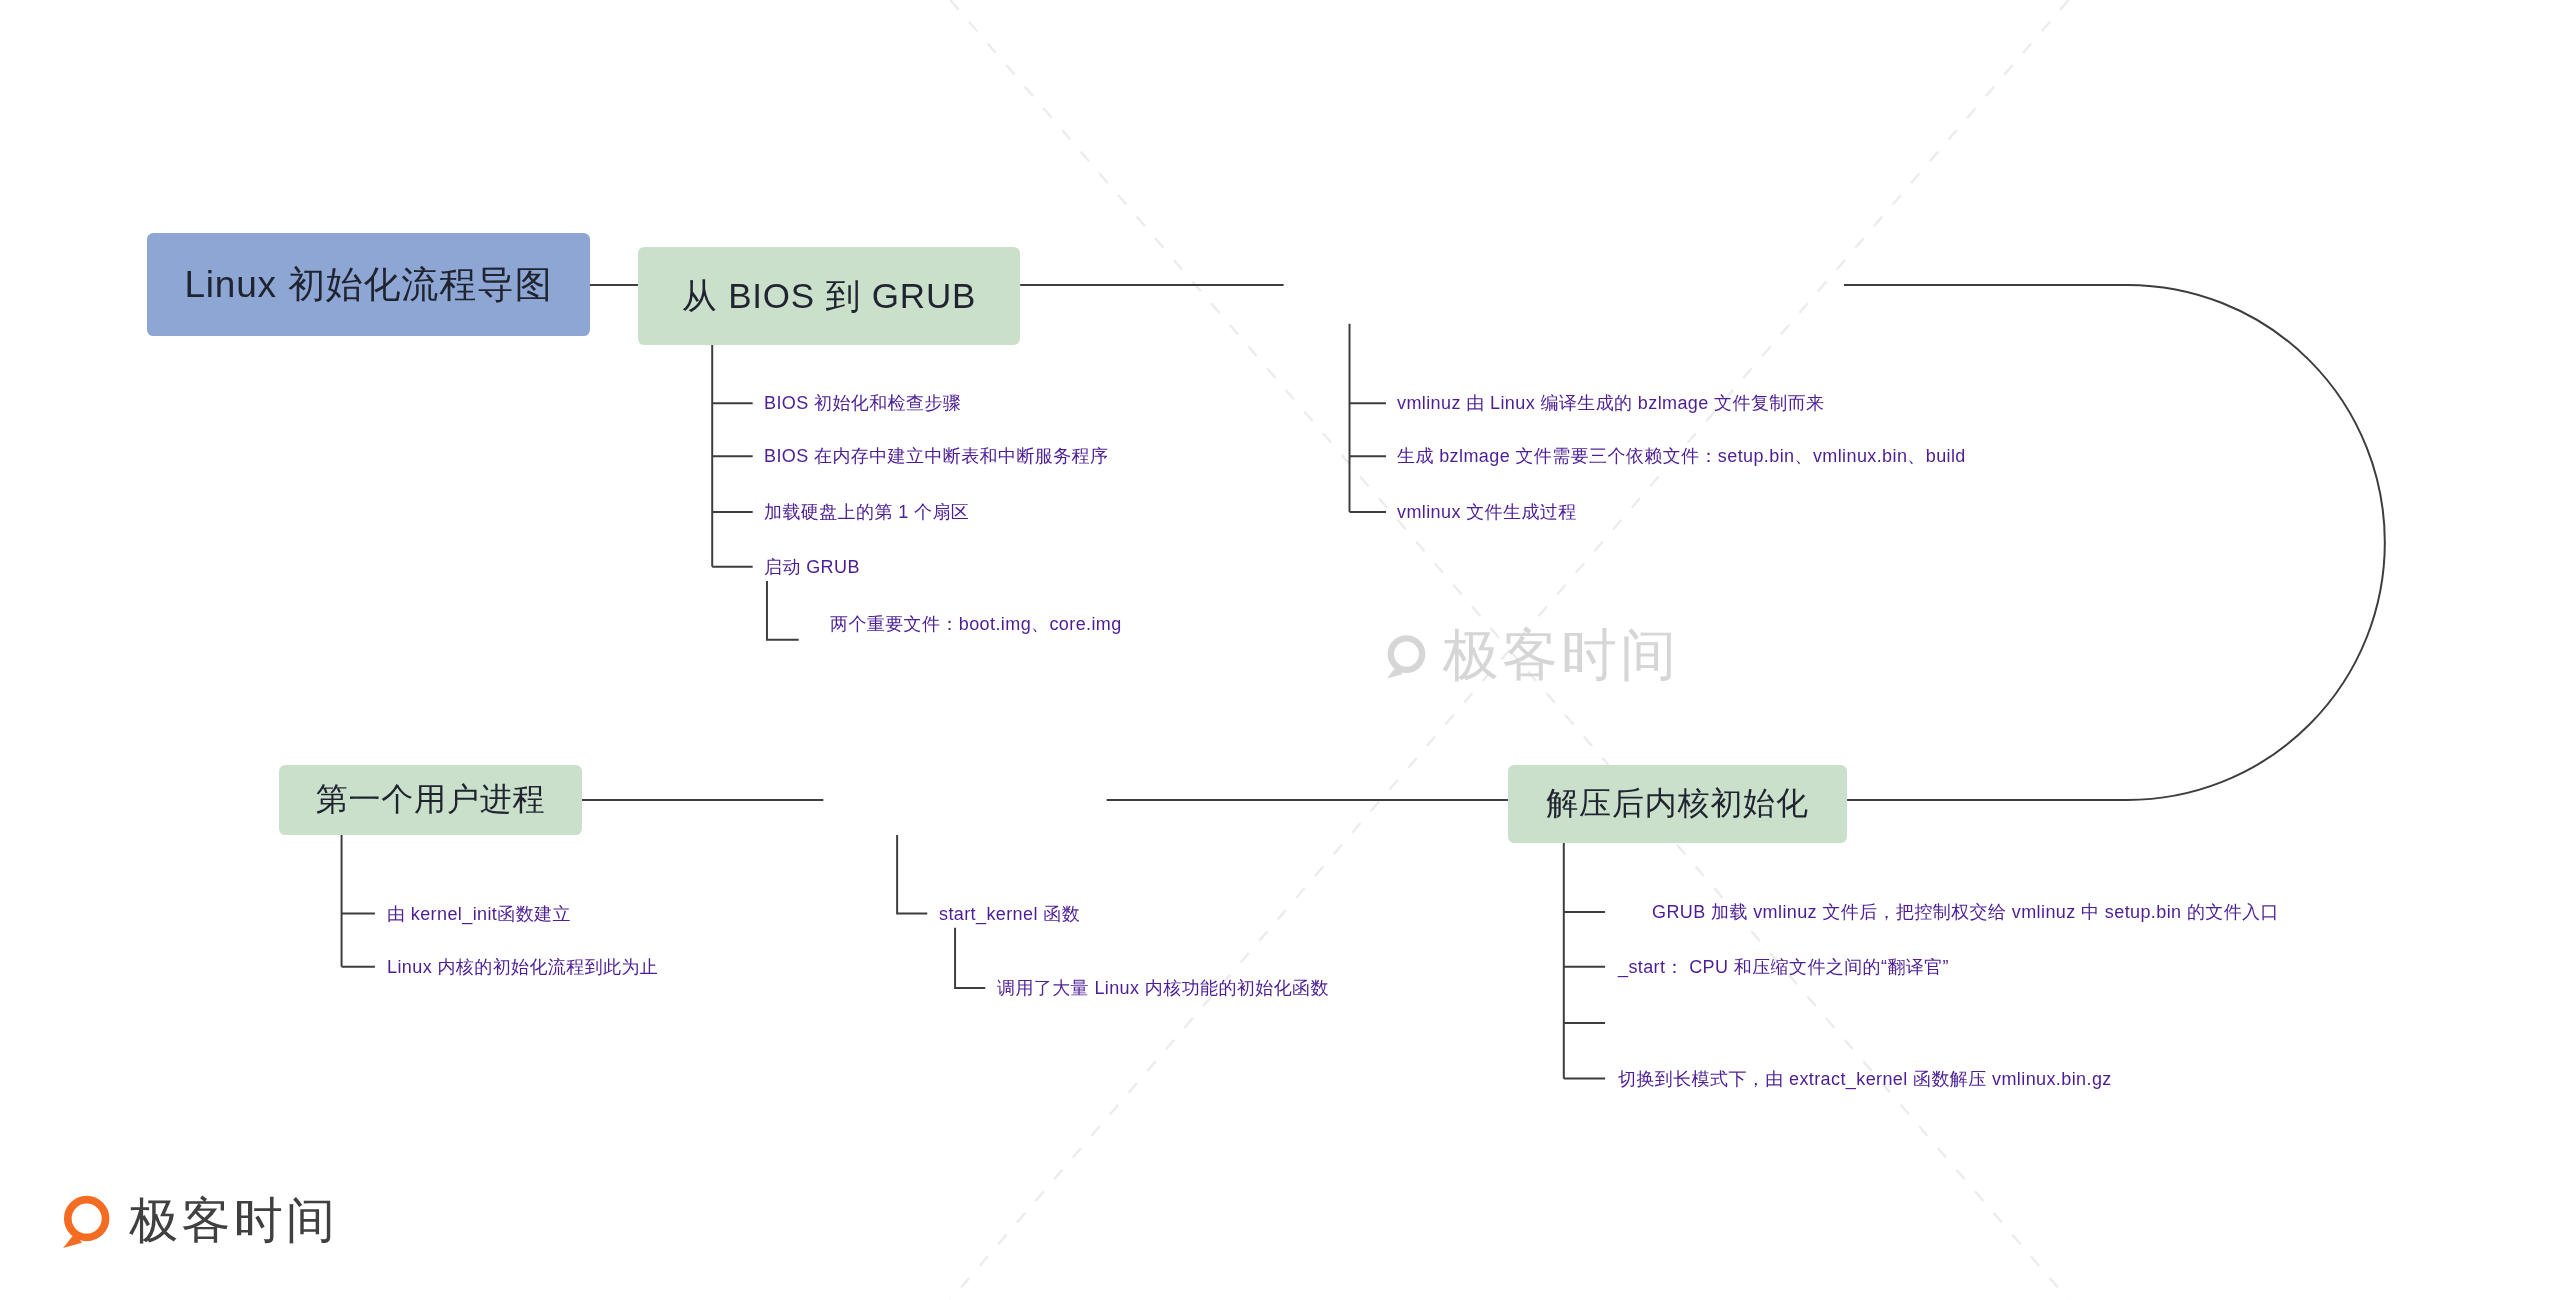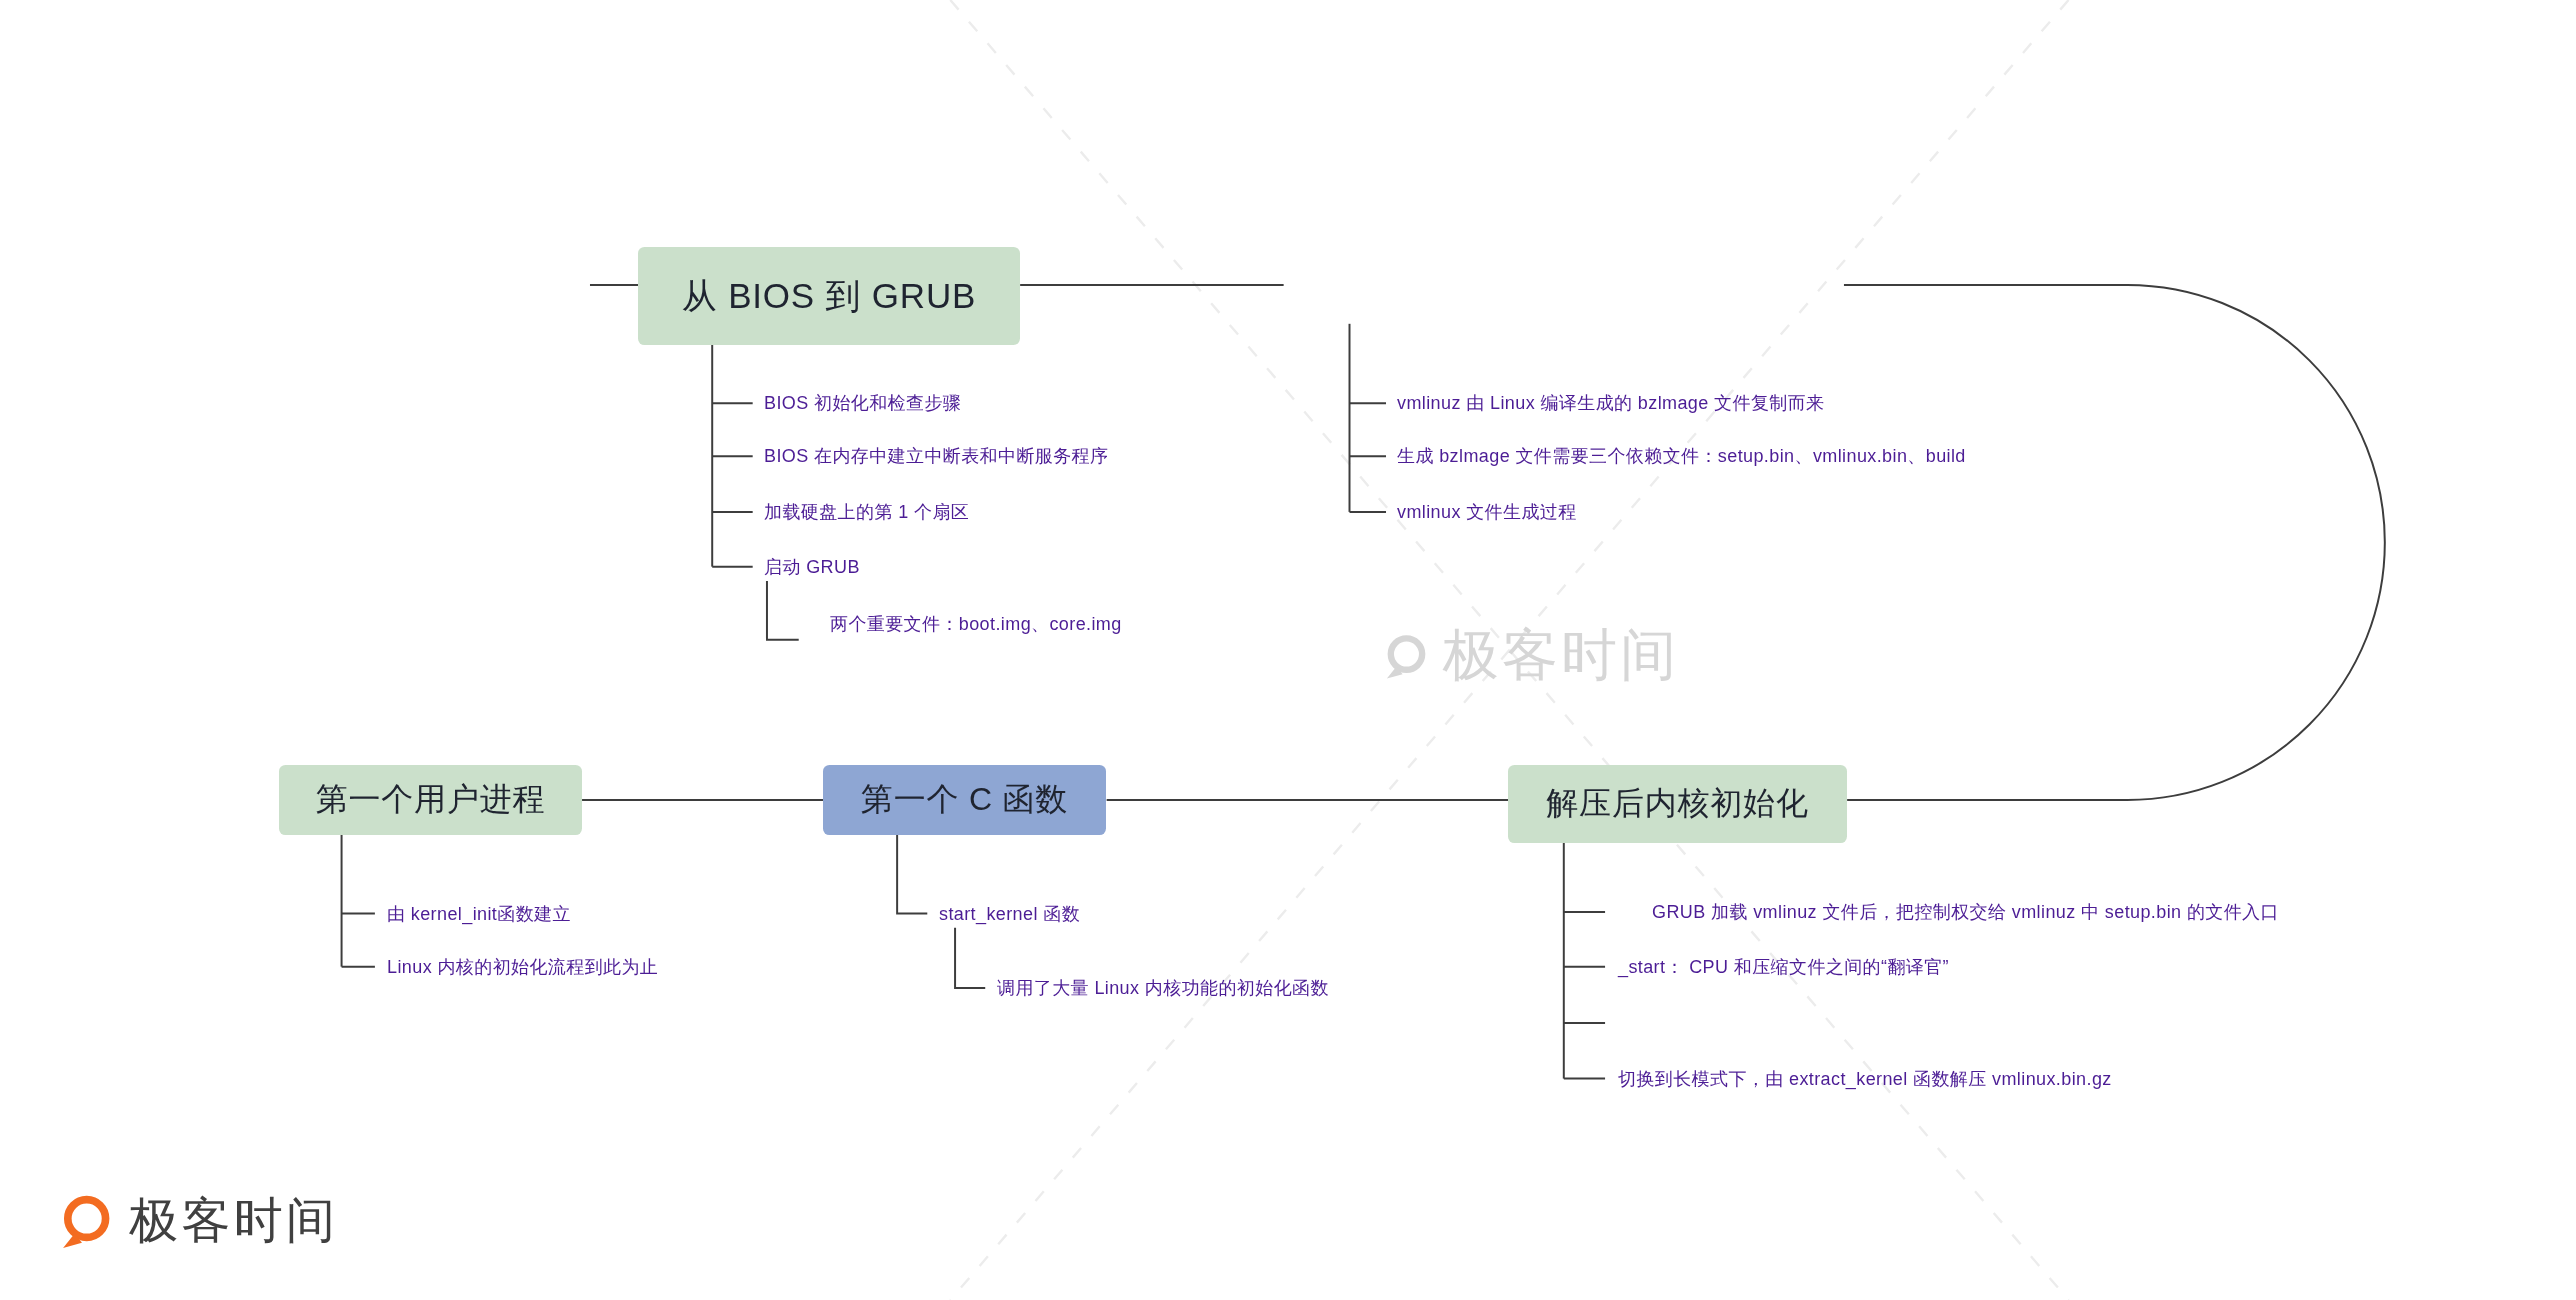--- a/index.html
+++ b/index.html
@@ -70,27 +70,27 @@
 
       <path d="M1130 1052 V1151 H1168"></path>
       <path d="M1203 1169 V1245 H1241"></path>
 
       <path d="M430 1052 V1218"></path>
       <path d="M430 1151 H472"></path>
       <path d="M430 1218 H472"></path>
     </g>
   </svg>
 
+  <div class="node blue" style="left:147px;top:233px;width:443px;height:103px;font-size:37px;">Linux 初始化流程导图</div>
 
   <div class="node green" style="left:638px;top:247px;width:382px;height:98px;font-size:35px;">从 BIOS 到 GRUB</div>
 
 
   <div class="node green" style="left:279px;top:765px;width:303px;height:70px;font-size:32px;">第一个用户进程</div>
 
-  <div class="node blue" style="left:823px;top:765px;width:283px;height:70px;font-size:32px;">第一个 C 函数</div>
 
   <div class="node green" style="left:1508px;top:765px;width:339px;height:78px;font-size:32px;">解压后内核初始化</div>
 
   <div class="leaf" style="left:764px;top:403px;">BIOS 初始化和检查步骤</div>
   <div class="leaf" style="left:764px;top:456px;">BIOS 在内存中建立中断表和中断服务程序</div>
   <div class="leaf" style="left:764px;top:512px;">加载硬盘上的第 1 个扇区</div>
   <div class="leaf" style="left:764px;top:567px;">启动 GRUB</div>
   <div class="leaf" style="left:810px;top:624px;margin-left:20px;">两个重要文件：boot.img、core.img</div>
 
   <div class="leaf" style="left:1397px;top:403px;">vmlinuz 由 Linux 编译生成的 bzlmage 文件复制而来</div>

